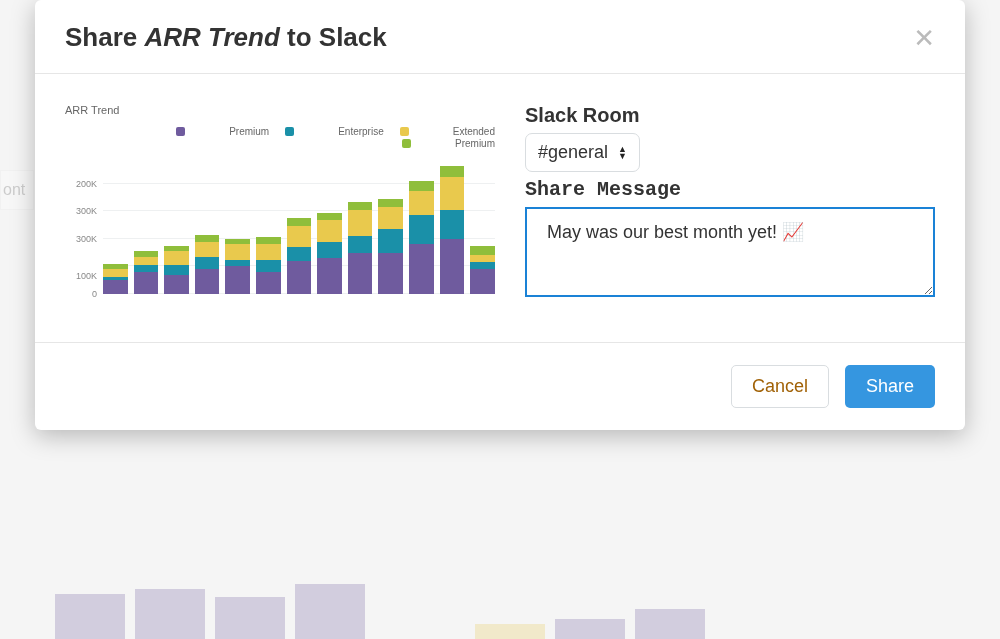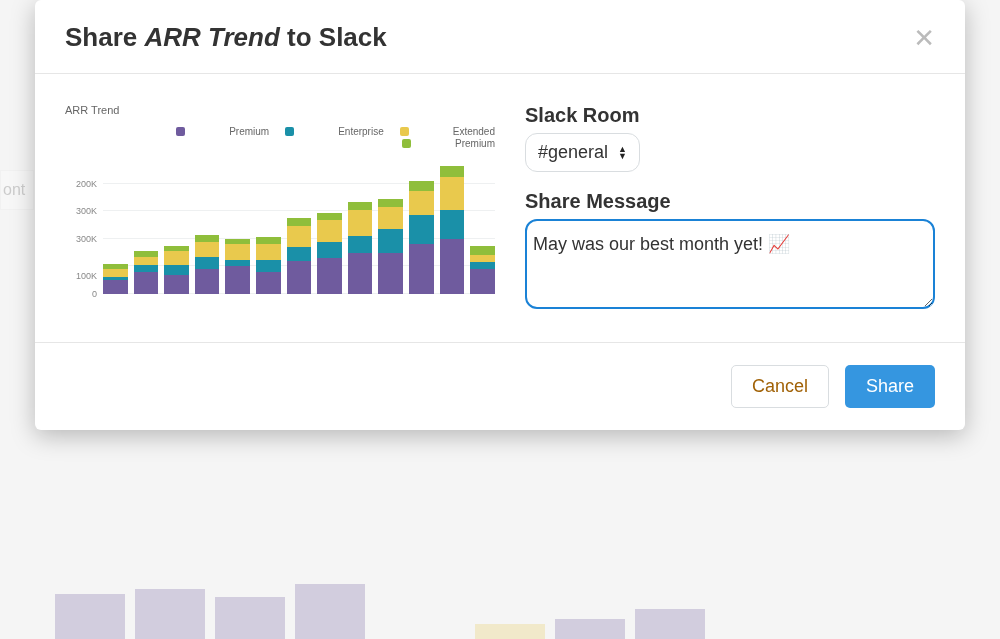--- a/index.html
+++ b/index.html
@@ -152,41 +152,41 @@
 
     .form-label {
       font-size: 20px;
       font-weight: 700;
       color: #333;
     }
     .select-wrap {
       display: inline-flex;
       align-items: center;
       border: 1px solid #d9dde0;
-      border-radius: 12px;
+      border-radius: 7px;
       padding: 8px 12px;
       font-size: 18px;
       color: #333;
       width: fit-content;
       gap: 10px;
       cursor: pointer;
     }
     .select-caret {
       display: inline-flex;
       flex-direction: column;
       font-size: 9px;
       line-height: 7px;
       color: #222;
     }
     .textarea {
       width: 100%;
       height: 90px;
       border: 2px solid #1a82d6;
-      border-radius: 12px;
-      padding: 12px 6px;
+      border-radius: 0;
+      padding: 12px 20px;
       font-size: 18px;
       font-family: inherit;
       color: #333;
       resize: both;
       outline: none;
     }
     .modal-footer {
       display: flex;
       justify-content: flex-end;
       gap: 16px;
@@ -349,21 +349,21 @@
 
     <div class="form-side">
       <div class="form-label">Slack Room</div>
       <div class="select-wrap">
         <span>#general</span>
         <span class="select-caret">
           <span>▲</span>
             <span>▼</span>
         </span>
       </div>
-      <div class="form-label" style="margin-top:12px;">Share Message</div>
+      <div class="form-label" style="font-family:Liberation Mono, monospace;">Share Message</div>
       <textarea class="textarea" style="">May was our best month yet! 📈</textarea>
     </div>
 
   </div>
 
   <div class="modal-footer">
     <button class="btn btn-secondary">Cancel</button>
     <button class="btn btn-primary">Share</button>
   </div>
 

